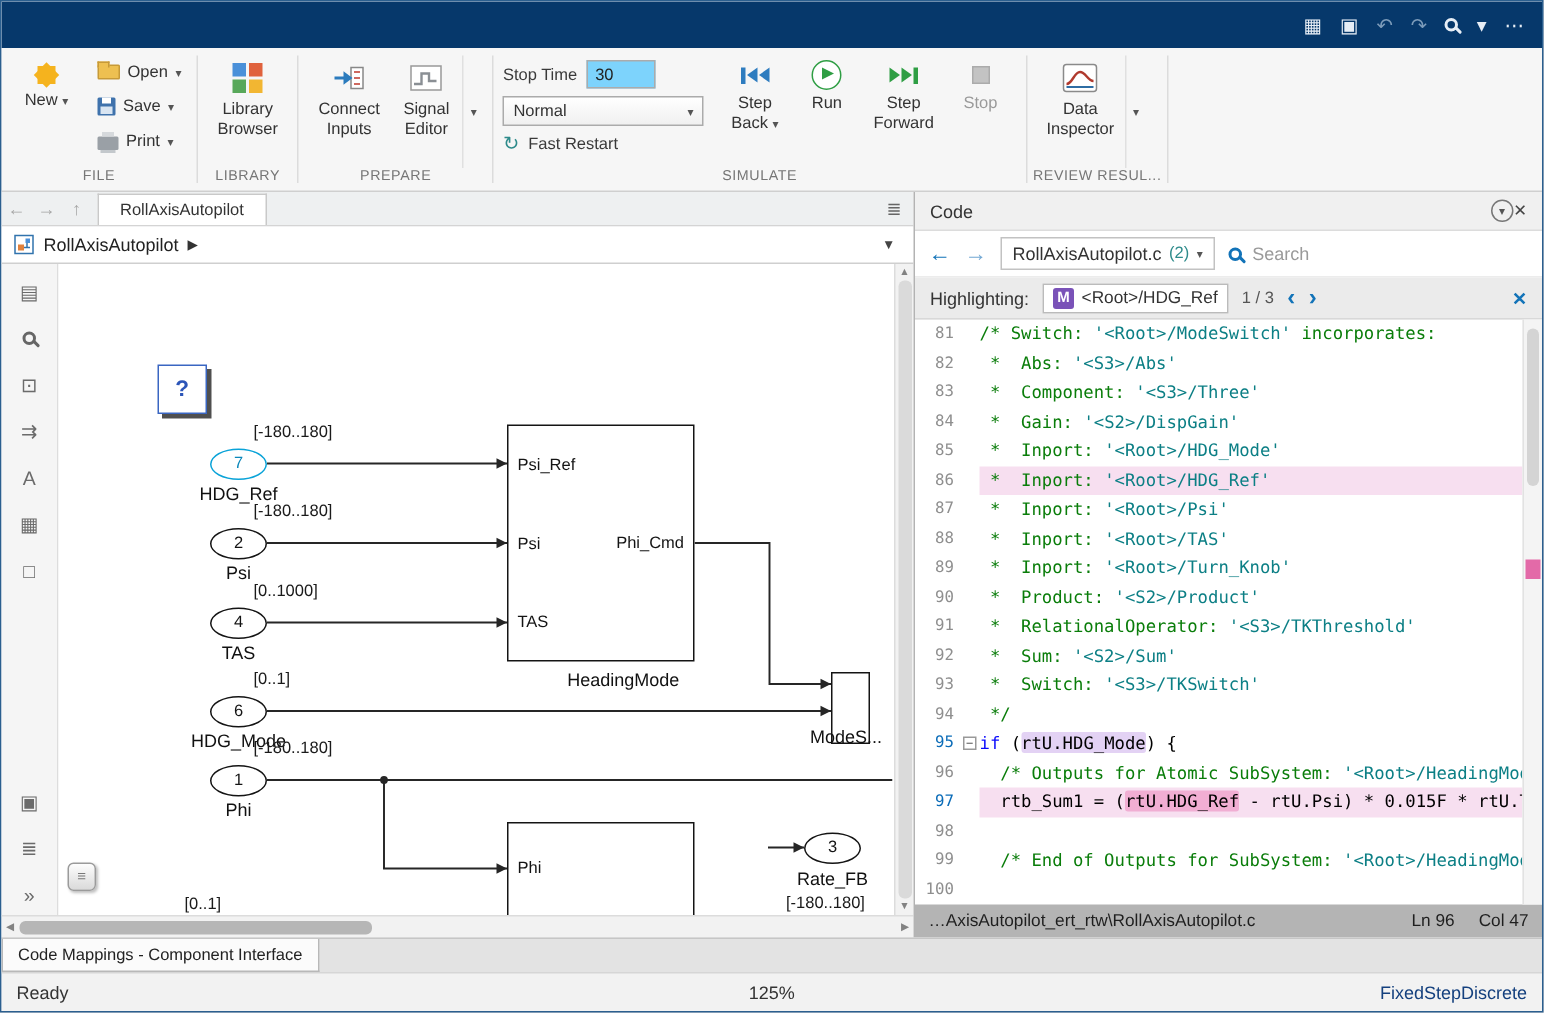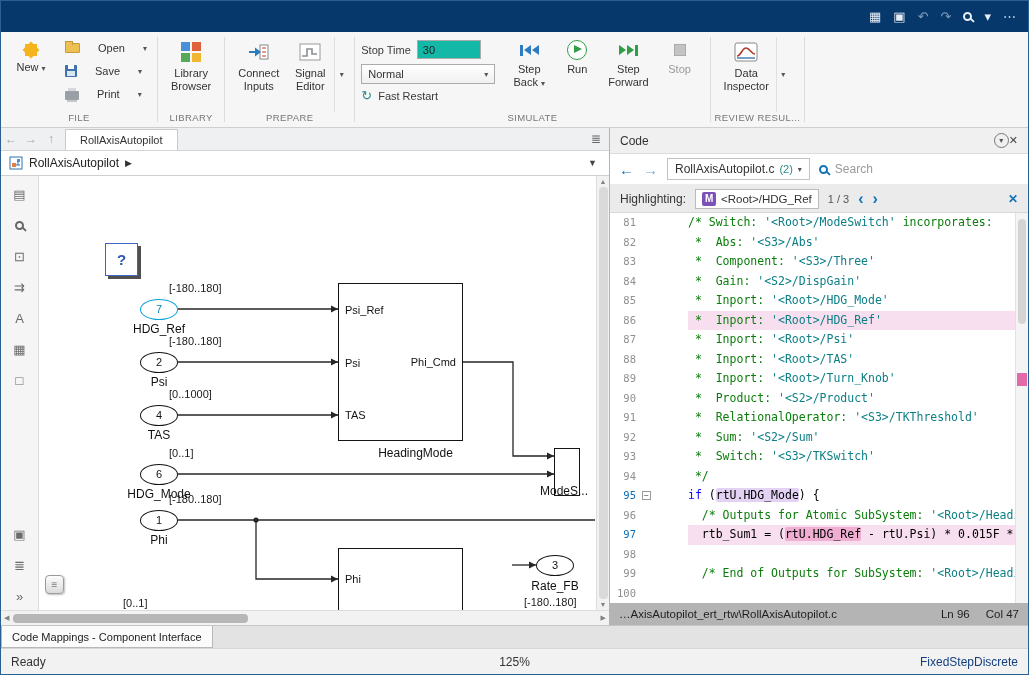--- a/index.html
+++ b/index.html
@@ -24,28 +24,28 @@
   .ribbon { height:96px; background:#f6f6f6; border-bottom:1px solid #cfcfcf;
             display:flex; align-items:stretch; flex:none; }
   .rsec { display:flex; flex-direction:column; }
   .rcontent { flex:1; display:flex; align-items:flex-start; padding:5px 6px 0; }
   .rlabel { height:15px; font-size:9.5px; color:#767676; text-align:center; letter-spacing:.4px; white-space:nowrap; padding:0 4px;}
   .vdiv { width:1px; background:#dcdcdc; margin:5px 0; }
   .bigbtn { display:flex; flex-direction:column; align-items:center; gap:3px;
             padding:3px 7px 0; font-size:11px; color:#333; text-align:center; min-width:48px; }
   .bigbtn .blabel2 { line-height:12.5px; white-space:nowrap; }
   .vstack { display:flex; flex-direction:column; gap:3px; margin-left:6px; padding-top:1px; }
-  .smallbtn { display:flex; align-items:center; gap:18px; font-size:11px; color:#333; height:20px; padding:0 4px; }
+  .smallbtn { display:flex; align-items:center; gap:5px; font-size:11px; color:#333; height:20px; padding:0 4px; }
   .caret { font-size:8px; color:#555; }
   .iconbox { height:24px; display:flex; align-items:center; justify-content:center; }
   .gray-txt { color:#9a9a9a;text-align:right; }
 
   .simfields { display:flex; flex-direction:column; gap:5px; margin-right:10px; padding-top:3px; }
   .frow { display:flex; align-items:center; gap:6px; font-size:11px; color:#3a3a3a; }
-  .tinput { width:64px; height:19px; background:#14b8a6; border:1px solid #ababab; font-size:11px;
+  .tinput { width:46px; height:19px; background:#7dd3fc; border:1px solid #ababab; font-size:11px;
             display:inline-flex; align-items:center; padding:0 5px; color:#222; }
   .fcombo { width:134px; height:20px; border:1px solid #ababab; background:linear-gradient(#fff,#f0f0f0);
             display:flex; align-items:center; font-size:11px; color:#333; padding:0 6px; }
   .ico-restart { color:#2e8b8b; font-size:13px; line-height:1; }
 
   .caretcol { width:14px; display:flex; align-items:center; justify-content:center;
               border-left:1px solid #e0e0e0; align-self:stretch; }
 
   
   .star8 { width:12px; height:12px; background:#f5b31e; position:relative; display:inline-block; margin:4px 0 2px;}
@@ -148,21 +148,21 @@
   .hl-close { color:#1273b8; font-size:12px; font-weight:bold; }
 
   .cp-code { flex:1; display:flex; min-height:0; font-family:"DejaVu Sans Mono", monospace; }
   .code-lines { flex:1; overflow:hidden; }
   .cl { display:flex; height:19.5px; line-height:19.5px; align-items:stretch; }
   .cl-num { width:30px; text-align:right; padding-right:4px; color:#8f8f8f; font-size:10.5px; flex:none; }
   .cl-num.blue { color:#0b6cb8; }
   .cl-fold { width:13px; flex:none; display:flex; align-items:center; justify-content:center; }
   .fold-box { width:9px; height:9px; border:1px solid #999; color:#555; font-size:8px; line-height:7px;
               text-align:center; background:#fff; }
-  .cl-text { flex:1; white-space:pre; font-size:11.5px; color:#000; overflow:hidden;margin-left:35px; }
+  .cl-text { flex:1; white-space:pre; font-size:11.5px; color:#000; overflow:hidden; }
   .cl.hl-row .cl-text { background:#f7dff0; }
   .com { color:#0a7d0a; } .link { color:#0c7f85; } .kw { color:#0a0afc; }
   .tok-purple { background:#e3d2f4; border-radius:2px; }
   .tok-pink { background:#f1aed3; border-radius:2px; }
   .cp-scrollbar { width:13px; background:#f4f4f4; border-left:1px solid #e2e2e2; position:relative; flex:none; }
   .cp-thumb { position:absolute; left:2px; right:2px; top:6px; height:105px; background:#d4d4d4; border-radius:4px; }
   .cp-marker { position:absolute; left:1px; right:1px; top:160px; height:13px; background:#e36aa8; }
   .cp-status { height:22px; background:#b4b4b4; display:flex; align-items:center; gap:16px; padding:0 9px;
                font-size:11.5px; color:#1f1f1f; flex:none; }
   .cp-status .path { flex:1; overflow:hidden; text-overflow:ellipsis; white-space:nowrap; }

